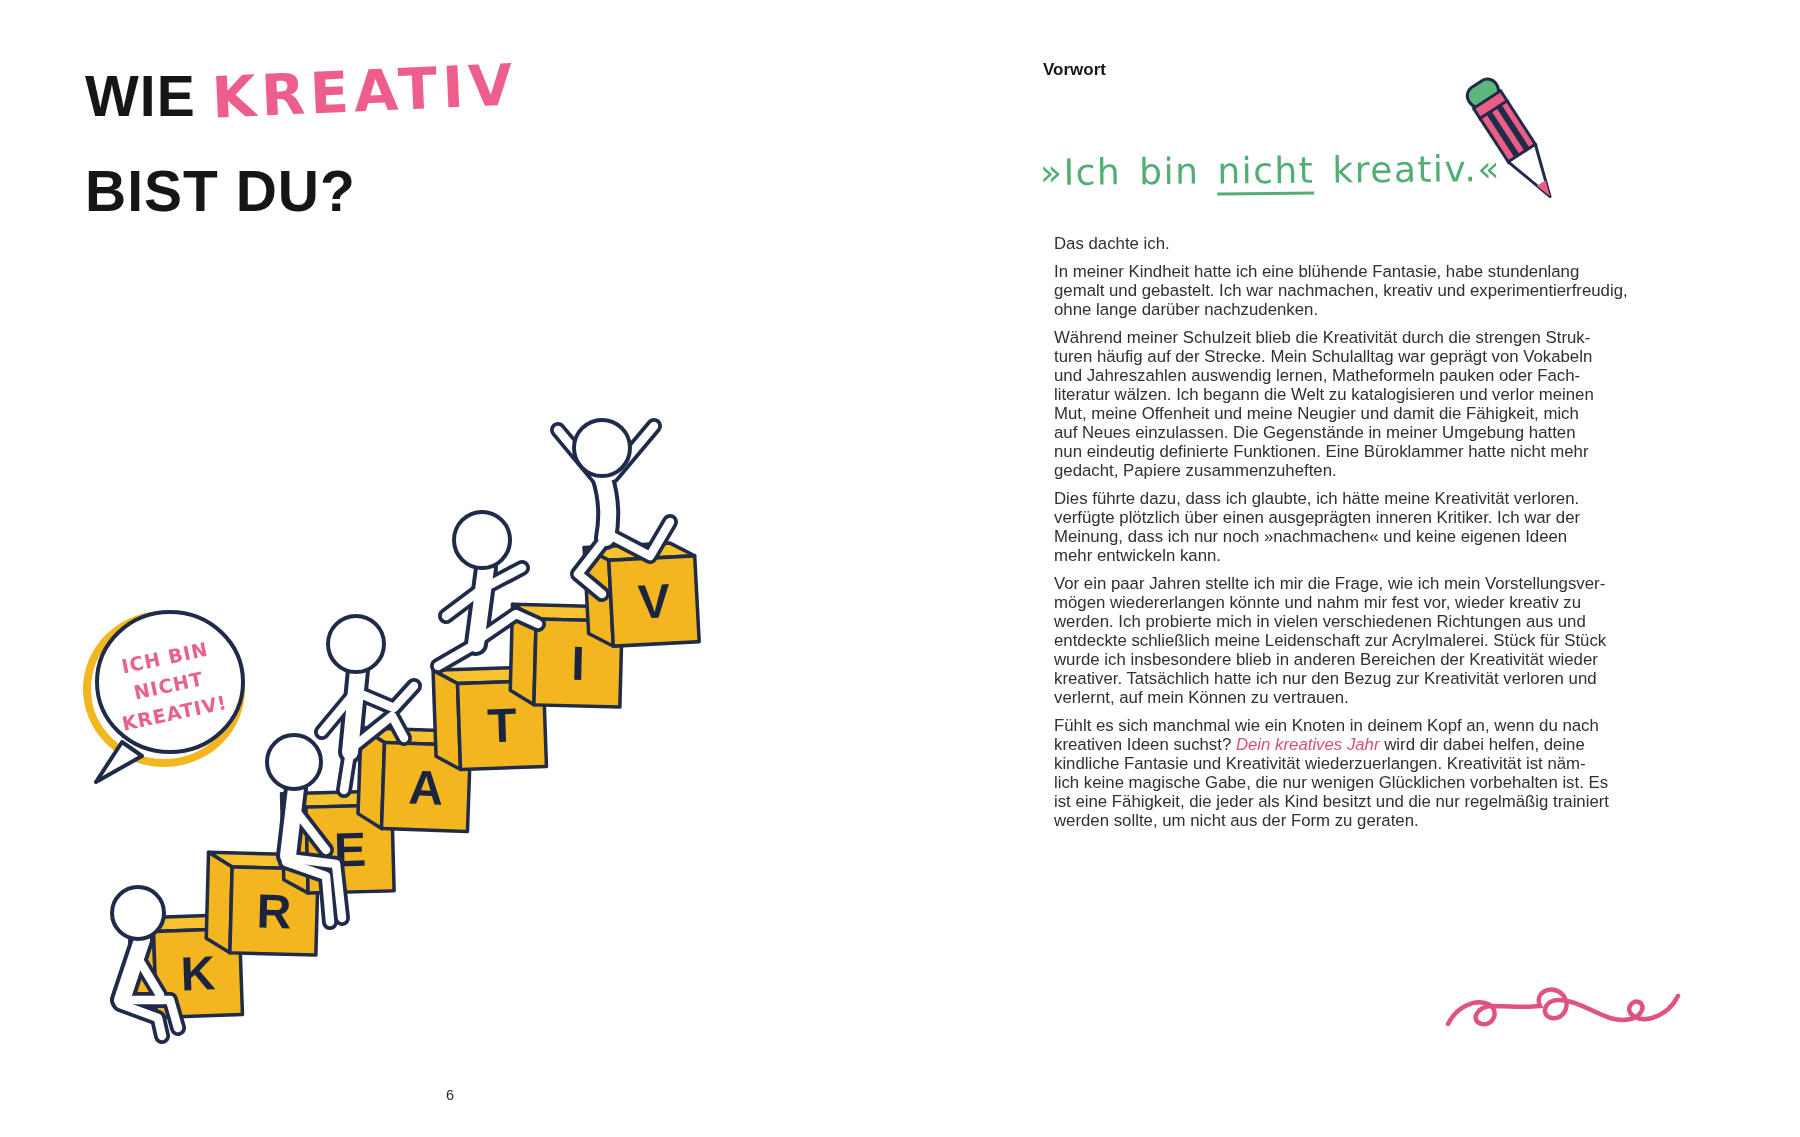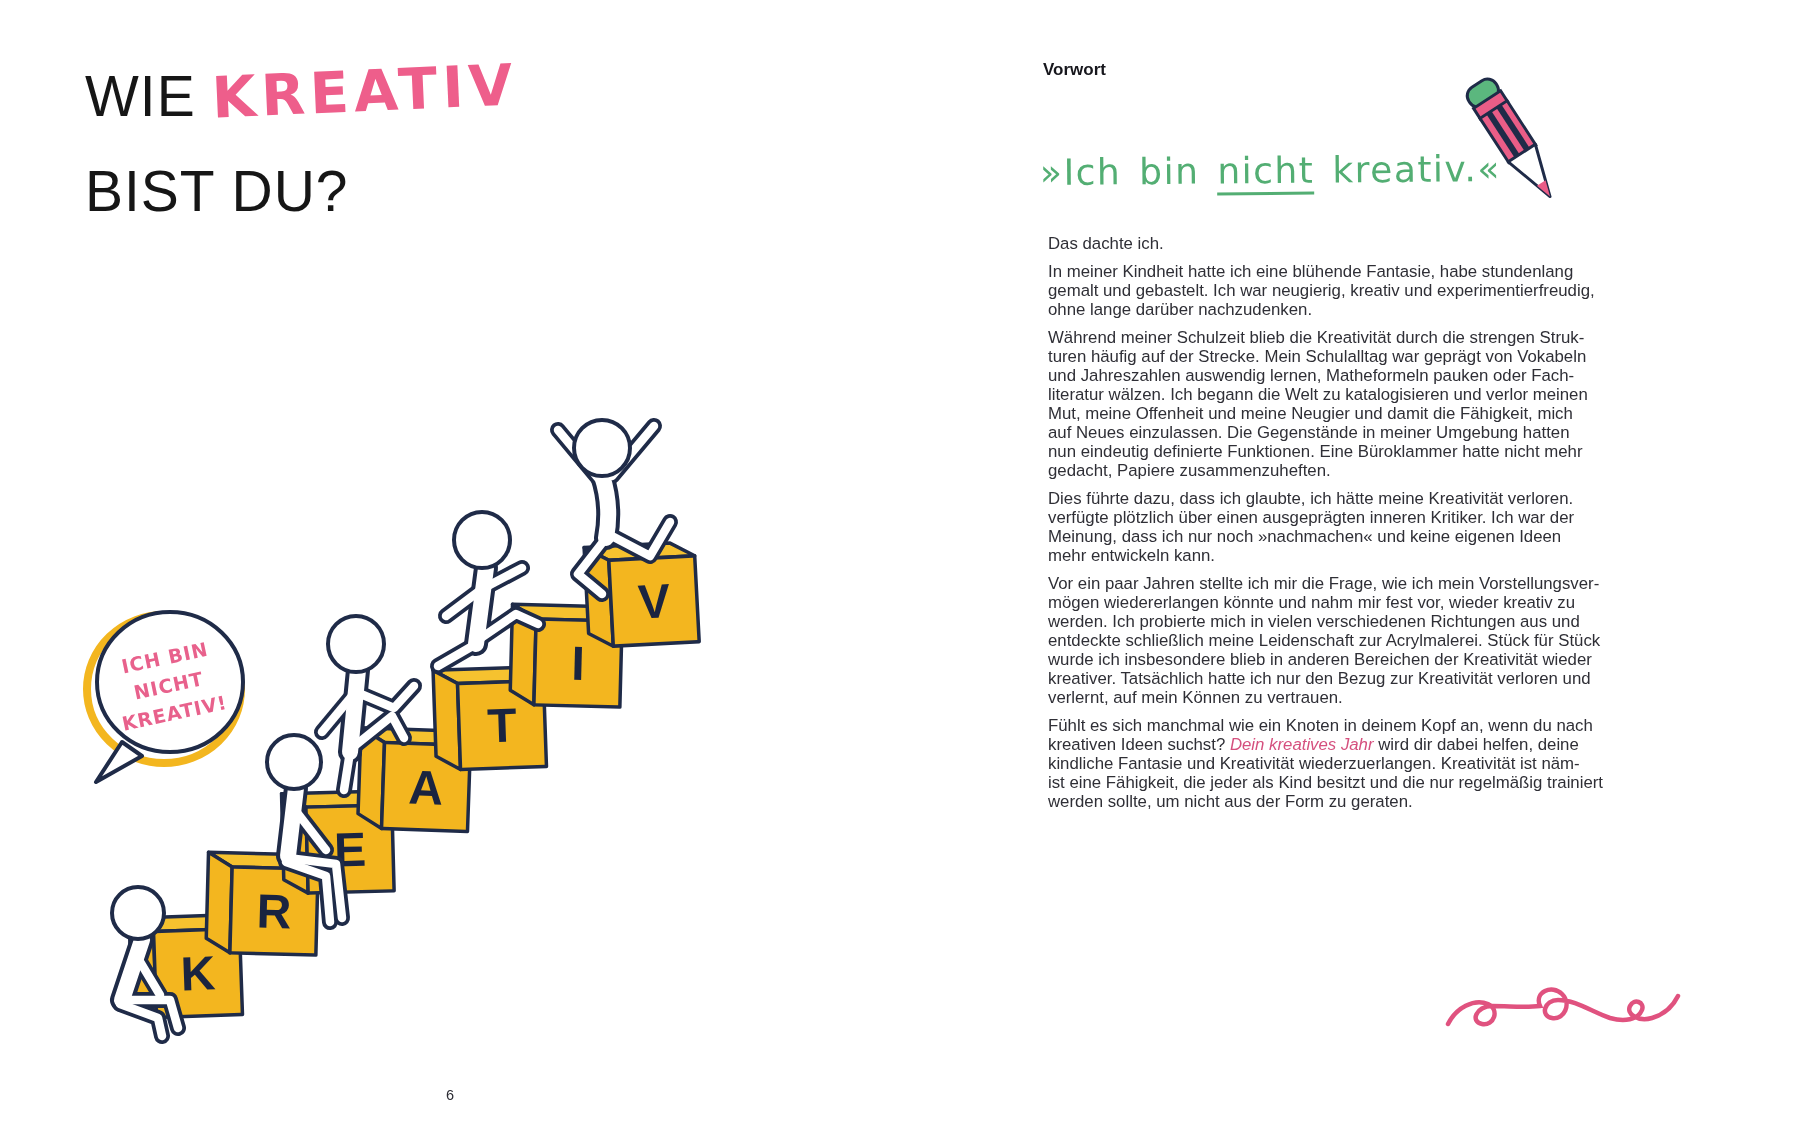--- a/index.html
+++ b/index.html
@@ -5,21 +5,21 @@
   html,body{margin:0;padding:0;background:#e8e8e8;}
   .spread{position:relative;width:1800px;height:1137px;background:#ffffff;overflow:hidden;
           font-family:"Liberation Sans",sans-serif;}
   .page{position:absolute;top:0;width:900px;height:1137px;}
   .left-page{left:0;}
   .right-page{left:900px;}
   svg{position:absolute;left:0;top:0;}
 
   
   .title{position:absolute;left:85px;top:64px;line-height:64px;white-space:nowrap;}
-  .title .black{font-weight:normal;font-size:57px;letter-spacing:1px;color:#161616;}
+  .title .black{font-weight:bold;font-size:57px;letter-spacing:1px;color:#161616;}
   .title .pink{display:inline-block;font-family:"DejaVu Sans",sans-serif;font-weight:bold;
                font-size:57px;letter-spacing:5px;color:#EE5E8B;
                transform:rotate(-2.5deg) translateY(-5px);margin-left:16px;}
   .title .line2{margin-top:16px;}
 
   
   .limb-o{stroke:#1F2B48;stroke-width:16;fill:none;stroke-linecap:round;stroke-linejoin:round;}
   .limb-f{stroke:#ffffff;stroke-width:8.5;fill:none;stroke-linecap:round;stroke-linejoin:round;}
   .torso-o{stroke:#1F2B48;stroke-width:24;fill:none;stroke-linecap:round;}
   .torso-f{stroke:#ffffff;stroke-width:16;fill:none;stroke-linecap:round;}
@@ -32,21 +32,21 @@
                fill:#E8618C;text-anchor:middle;letter-spacing:1px;}
 
   
   .kicker{position:absolute;left:143px;top:60px;font-size:17px;font-weight:bold;color:#17171d;text-align:center;}
   .headline{position:absolute;left:140px;top:150px;font-family:"DejaVu Sans",sans-serif;
             font-size:36px;color:#53AE73;letter-spacing:1.5px;word-spacing:5px;white-space:nowrap;
             transform:rotate(-0.5deg);}
   .headline .nicht{border-bottom:3.5px solid #53AE73;padding-bottom:1px;}
   .paras{position:absolute;left:142px;top:234px;width:620px;color:#2F2F36;
          font-size:16.8px;line-height:19px;}
-  .para{margin:0 0 9px 6px;}
+  .para{margin:0 0 9px 12px;}
   .tline{white-space:nowrap;}
   .hl{color:#D5507E;font-style:italic;}
   .pagenum{position:absolute;top:1087px;font-size:14.5px;color:#2b2b33;width:40px;text-align:center;}
   .pagenum.left{left:430px;}
 </style>
 </head>
 <body>
 
 <div class="spread">
 
@@ -196,21 +196,21 @@
     <div class="headline">
       <span>»Ich bin </span><span class="nicht">nicht</span><span> kreativ.«</span>
     </div>
 
     <div class="paras">
         <div class="para">
           <div class="tline">Das dachte ich.</div>
         </div>
         <div class="para">
           <div class="tline">In meiner Kindheit hatte ich eine blühende Fantasie, habe stundenlang</div>
-          <div class="tline">gemalt und gebastelt. Ich war neugierig, kreativ und experimentierfreudig,</div>
+          <div class="tline">gemalt und gebastelt. Ich war nachmachen, kreativ und experimentierfreudig,</div>
           <div class="tline">ohne lange darüber nachzudenken.</div>
         </div>
         <div class="para">
           <div class="tline">Während meiner Schulzeit blieb die Kreativität durch die strengen Struk-</div>
           <div class="tline">turen häufig auf der Strecke. Mein Schulalltag war geprägt von Vokabeln</div>
           <div class="tline">und Jahreszahlen auswendig lernen, Matheformeln pauken oder Fach-</div>
           <div class="tline">literatur wälzen. Ich begann die Welt zu katalogisieren und verlor meinen</div>
           <div class="tline">Mut, meine Offenheit und meine Neugier und damit die Fähigkeit, mich</div>
           <div class="tline">auf Neues einzulassen. Die Gegenstände in meiner Umgebung hatten</div>
           <div class="tline">nun eindeutig definierte Funktionen. Eine Büroklammer hatte nicht mehr</div>
@@ -228,20 +228,21 @@
           <div class="tline">werden. Ich probierte mich in vielen verschiedenen Richtungen aus und</div>
           <div class="tline">entdeckte schließlich meine Leidenschaft zur Acrylmalerei. Stück für Stück</div>
           <div class="tline">wurde ich insbesondere blieb in anderen Bereichen der Kreativität wieder</div>
           <div class="tline">kreativer. Tatsächlich hatte ich nur den Bezug zur Kreativität verloren und</div>
           <div class="tline">verlernt, auf mein Können zu vertrauen.</div>
         </div>
         <div class="para">
           <div class="tline">Fühlt es sich manchmal wie ein Knoten in deinem Kopf an, wenn du nach</div>
           <div class="tline">kreativen Ideen suchst? <span class="hl">Dein kreatives Jahr</span> wird dir dabei helfen, deine</div>
           <div class="tline">kindliche Fantasie und Kreativität wiederzuerlangen. Kreativität ist näm-</div>
+          <div class="tline">lich keine magische Gabe, die nur wenigen Glücklichen vorbehalten ist. Es</div>
           <div class="tline">ist eine Fähigkeit, die jeder als Kind besitzt und die nur regelmäßig trainiert</div>
           <div class="tline">werden sollte, um nicht aus der Form zu geraten.</div>
         </div>
       </div>
 
     <svg width="900" height="1137" viewBox="900 0 900 1137" style="pointer-events:none;">
 
       <g transform="translate(1538,178) rotate(-33) scale(0.85)">
         <rect x="-19" y="-132" width="38" height="26" rx="12" fill="#5BB77E" stroke="#1F2B48" stroke-width="3.5"></rect>
         <rect x="-19" y="-110" width="38" height="15" fill="#EA5D87" stroke="#1F2B48" stroke-width="3.5"></rect>

